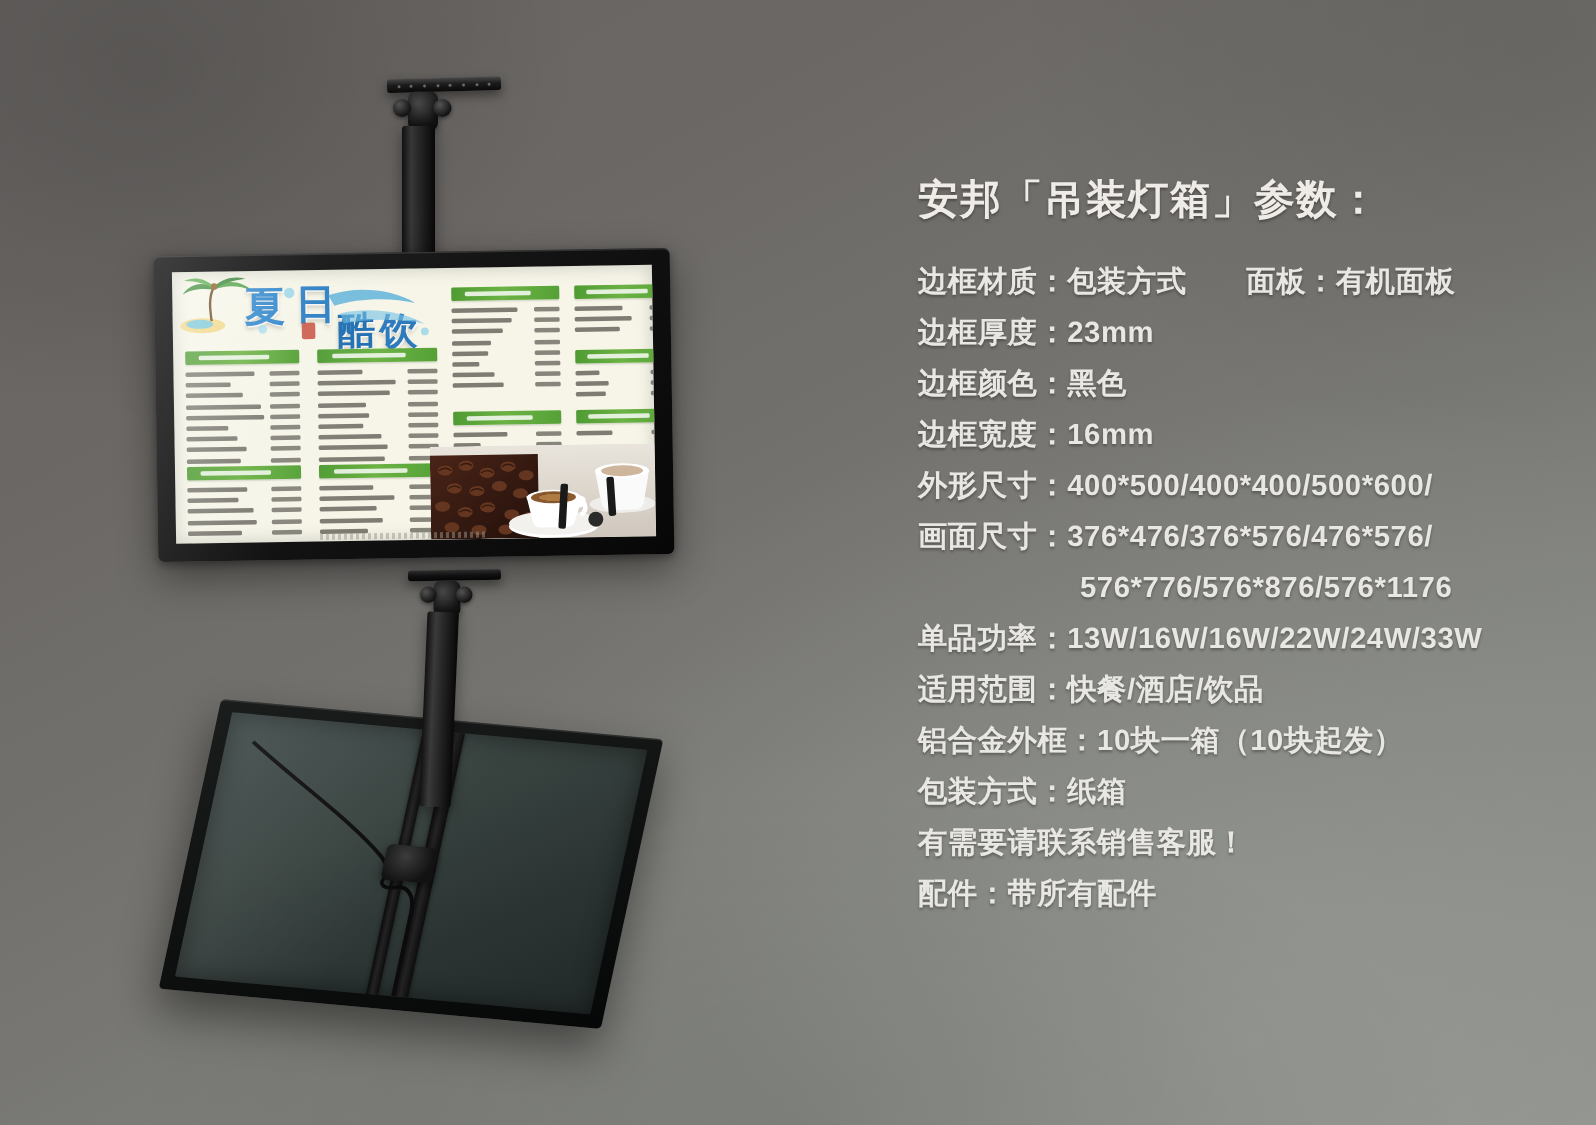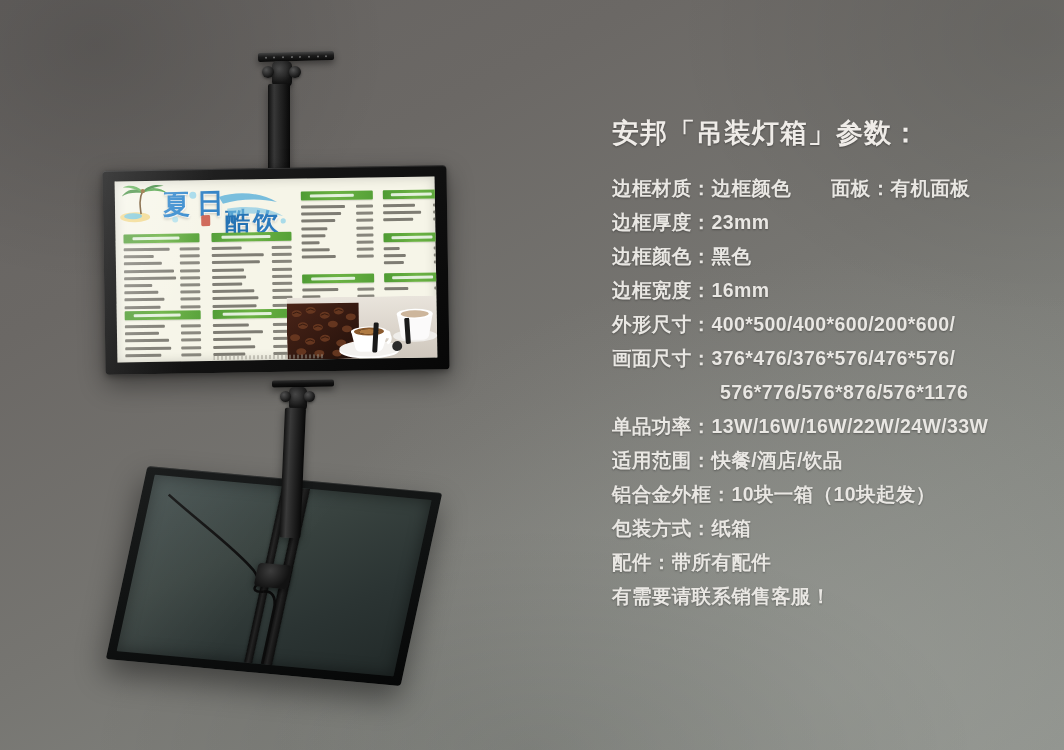--- a/index.html
+++ b/index.html
@@ -646,28 +646,28 @@
           <path d="M124 100 C120 104 124 108 132 106" stroke="#0b0b0b" stroke-width="2.4" fill="none"></path>
           <path d="M132 106 C140 104 146 110 146 122 L146 178" stroke="#0b0b0b" stroke-width="2.6" fill="none"></path>
         </svg>
       </div>
     </div>
     <div class="bp-bracket" style="left:130px; top:86px; width:34px; height:24px;"></div>
   </div>
 
   <div id="specs">
     <div class="title">安邦「吊装灯箱」参数：</div>
-    <div class="line">边框材质：边框颜色　　面板：有机面板</div>
+    <div class="line">边框材质：包装方式　　面板：有机面板</div>
     <div class="line">边框厚度：23mm</div>
     <div class="line">边框颜色：黑色</div>
     <div class="line">边框宽度：16mm</div>
-    <div class="line">外形尺寸：400*500/400*600/200*600/</div>
+    <div class="line">外形尺寸：400*500/400*400/500*600/</div>
     <div class="line">画面尺寸：376*476/376*576/476*576/</div>
     <div class="line cont">576*776/576*876/576*1176</div>
     <div class="line">单品功率：13W/16W/16W/22W/24W/33W</div>
     <div class="line">适用范围：快餐/酒店/饮品</div>
     <div class="line">铝合金外框：10块一箱（10块起发）</div>
     <div class="line">包装方式：纸箱</div>
+    <div class="line">有需要请联系销售客服！</div>
     <div class="line">配件：带所有配件</div>
-    <div class="line">有需要请联系销售客服！</div>
   </div>
 
 </div>
 
 </body></html>

